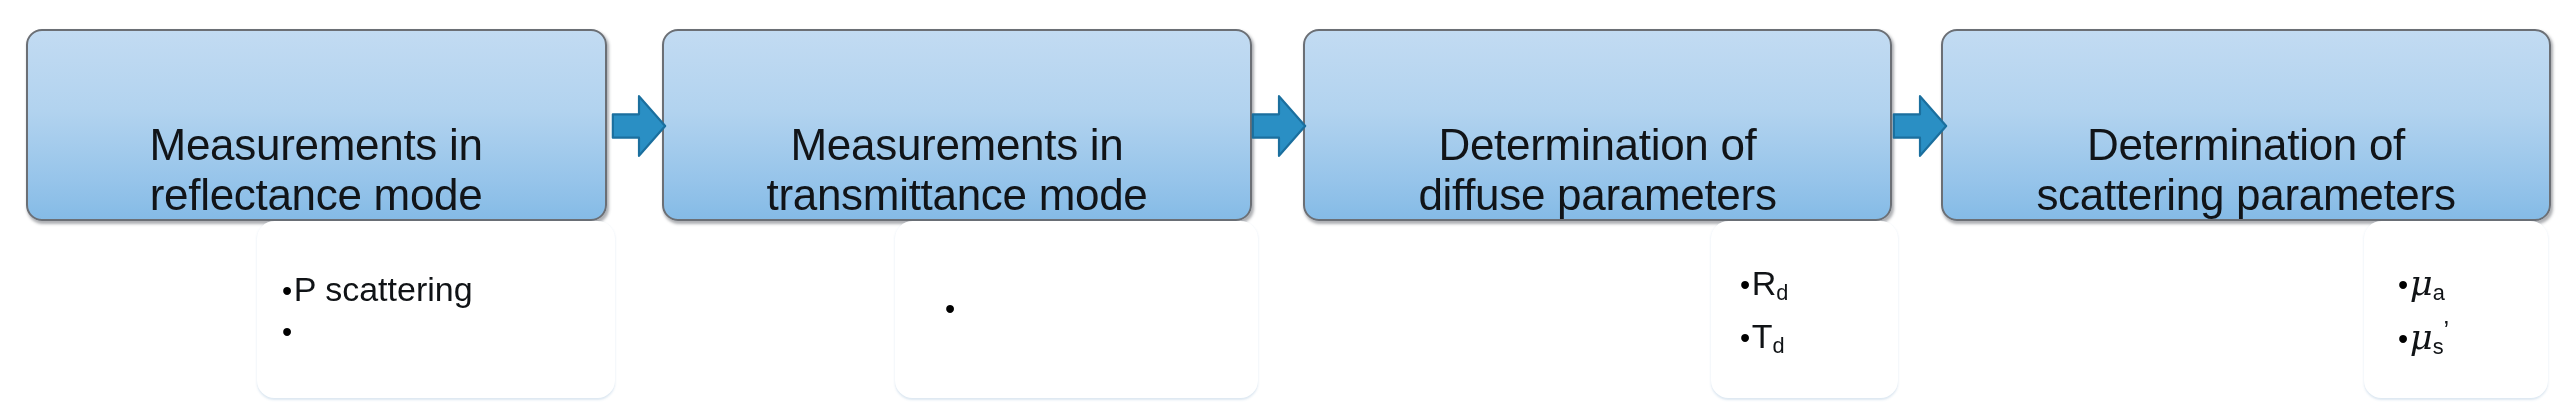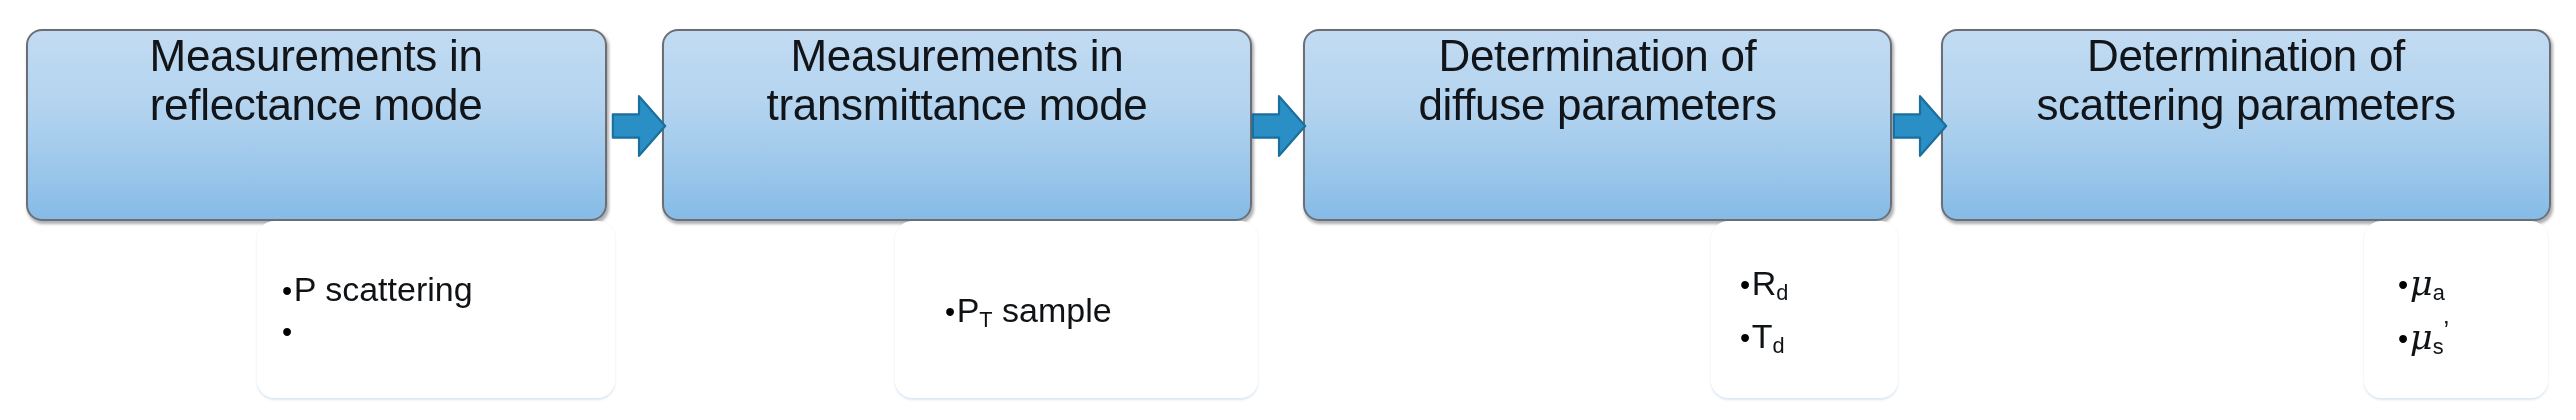--- a/index.html
+++ b/index.html
@@ -20,21 +20,21 @@
 
   
   .proc-box {
     position: absolute;
     box-sizing: border-box;
     border-radius: 16px;
     border: 2.2px solid #6b6f75;
     background: linear-gradient(to bottom, #c2dbf2 0%, #b2d3ef 42%, #96c4ea 80%, #85bbe6 100%);
     box-shadow: 1.5px 2.2px 2.9px rgba(40,45,55,0.38);
     display: flex;
-    align-items: flex-start;
+    align-items: flex-end;
     justify-content: center;
     text-align: center;
     z-index: 2;
   }
   .proc-box .proc-label {
     font-size: 44px;
     line-height: 1.12;
     color: #111418;
     letter-spacing: -0.3px;
     padding: 0 13px;
@@ -161,21 +161,20 @@
         <li>
           <span class="bullet">•</span>
         </li>
       </ul>
   </div>
 
   <div class="callout c2" style="left:895px; top:221px; width:363px; height:177px;">
     <ul class="callout-list">
         <li>
           <span class="bullet">•</span>
-          <span class="item-text">P<sub>T</sub> sample</span>
         </li>
       </ul>
   </div>
 
   <div class="callout c3" style="left:1711px; top:221px; width:187px; height:177px;">
     <ul class="callout-list">
         <li>
           <span class="bullet">•</span>
           <span class="item-text">R<sub>d</sub></span>
         </li>

